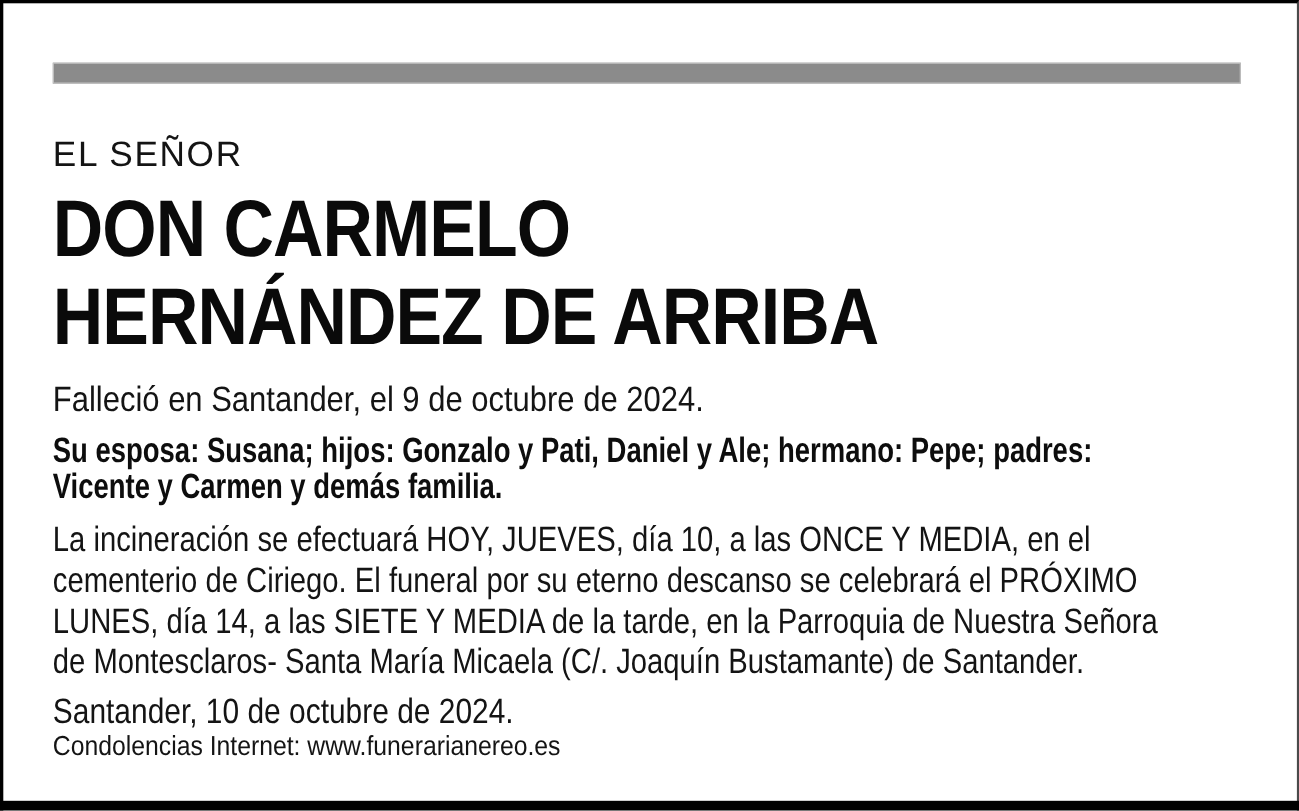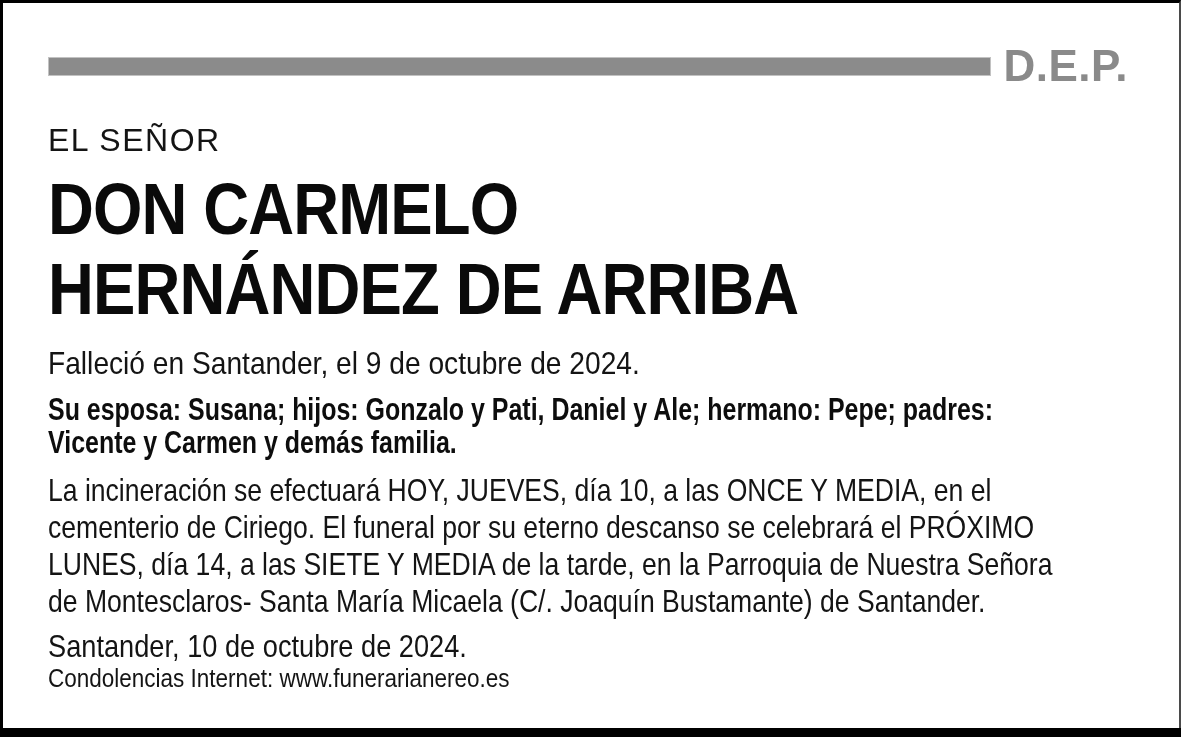--- a/index.html
+++ b/index.html
@@ -151,21 +151,20 @@
     background: #000000;
   }
 </style>
 </head>
 <body>
 
 <div class="page">
 
   <div class="bar-row">
     <div class="bar"></div>
-    <div class="dep">D.E.P.</div>
   </div>
 
   <div class="kicker">EL SEÑOR</div>
 
   <h1 class="title">
     <span class="tline">DON CARMELO</span>
     <span class="tline">HERNÁNDEZ DE ARRIBA</span>
   </h1>
 
   <div class="death">Falleció en Santander, el 9 de octubre de 2024.</div>

